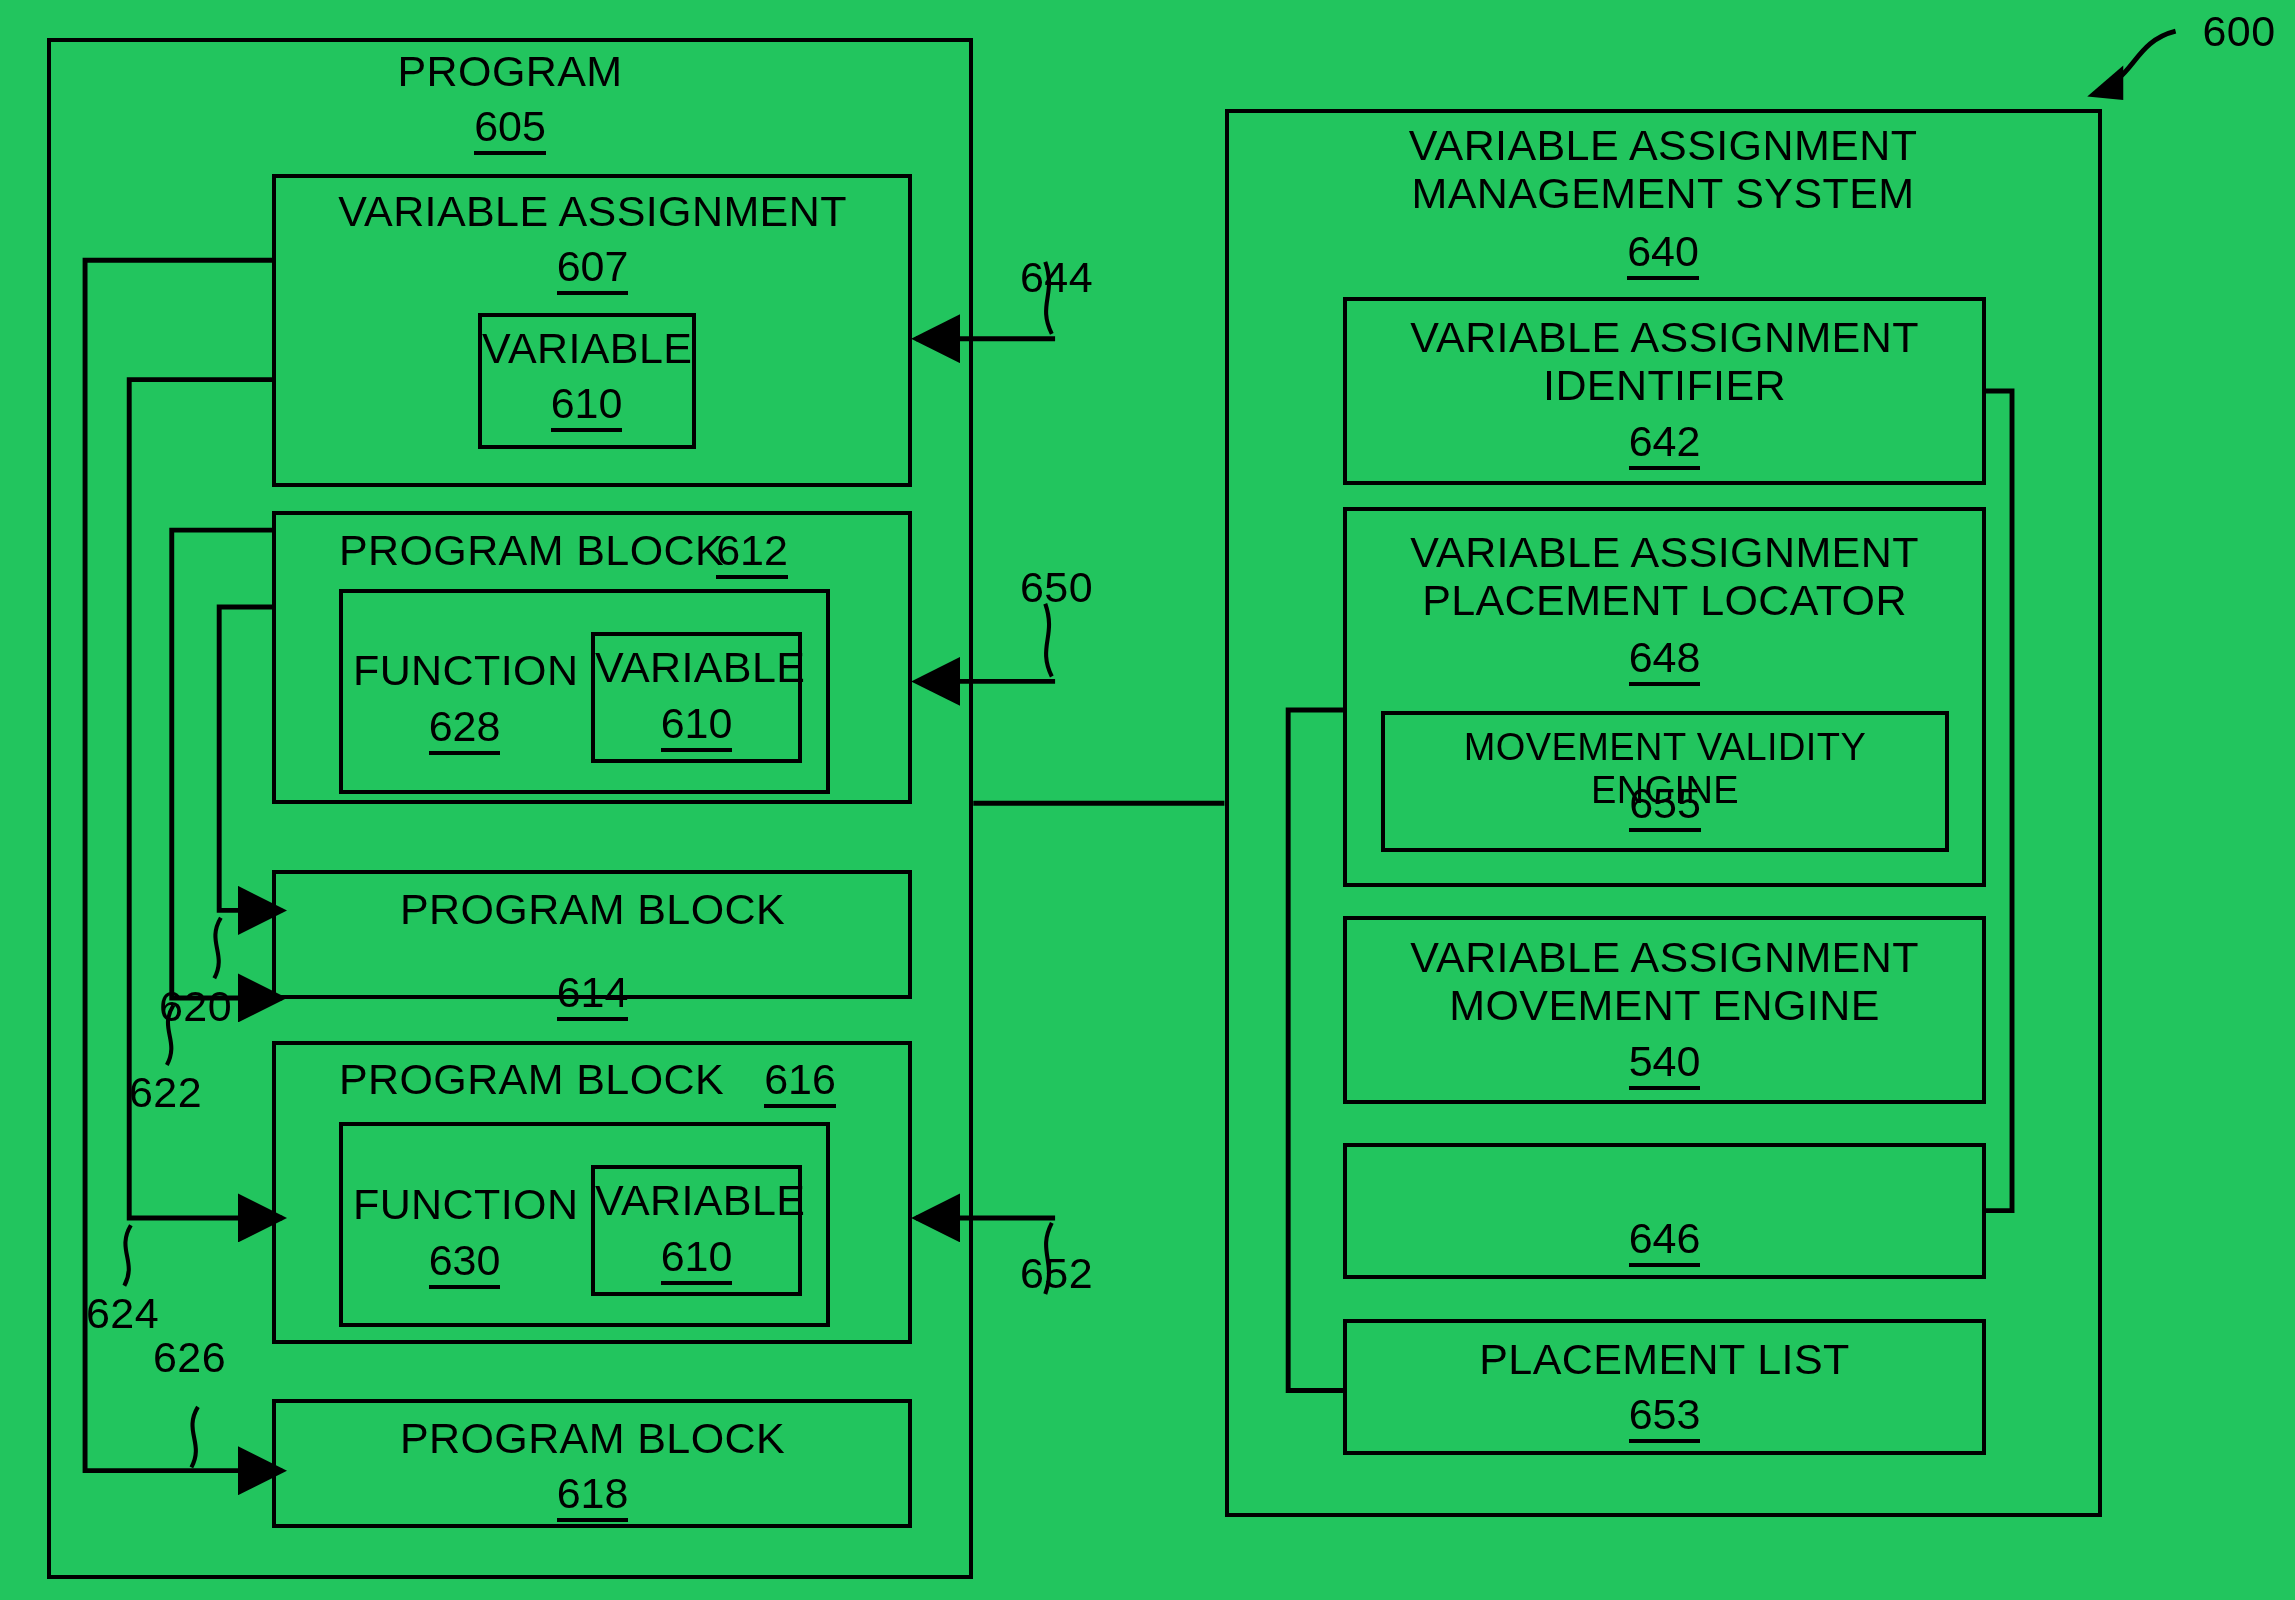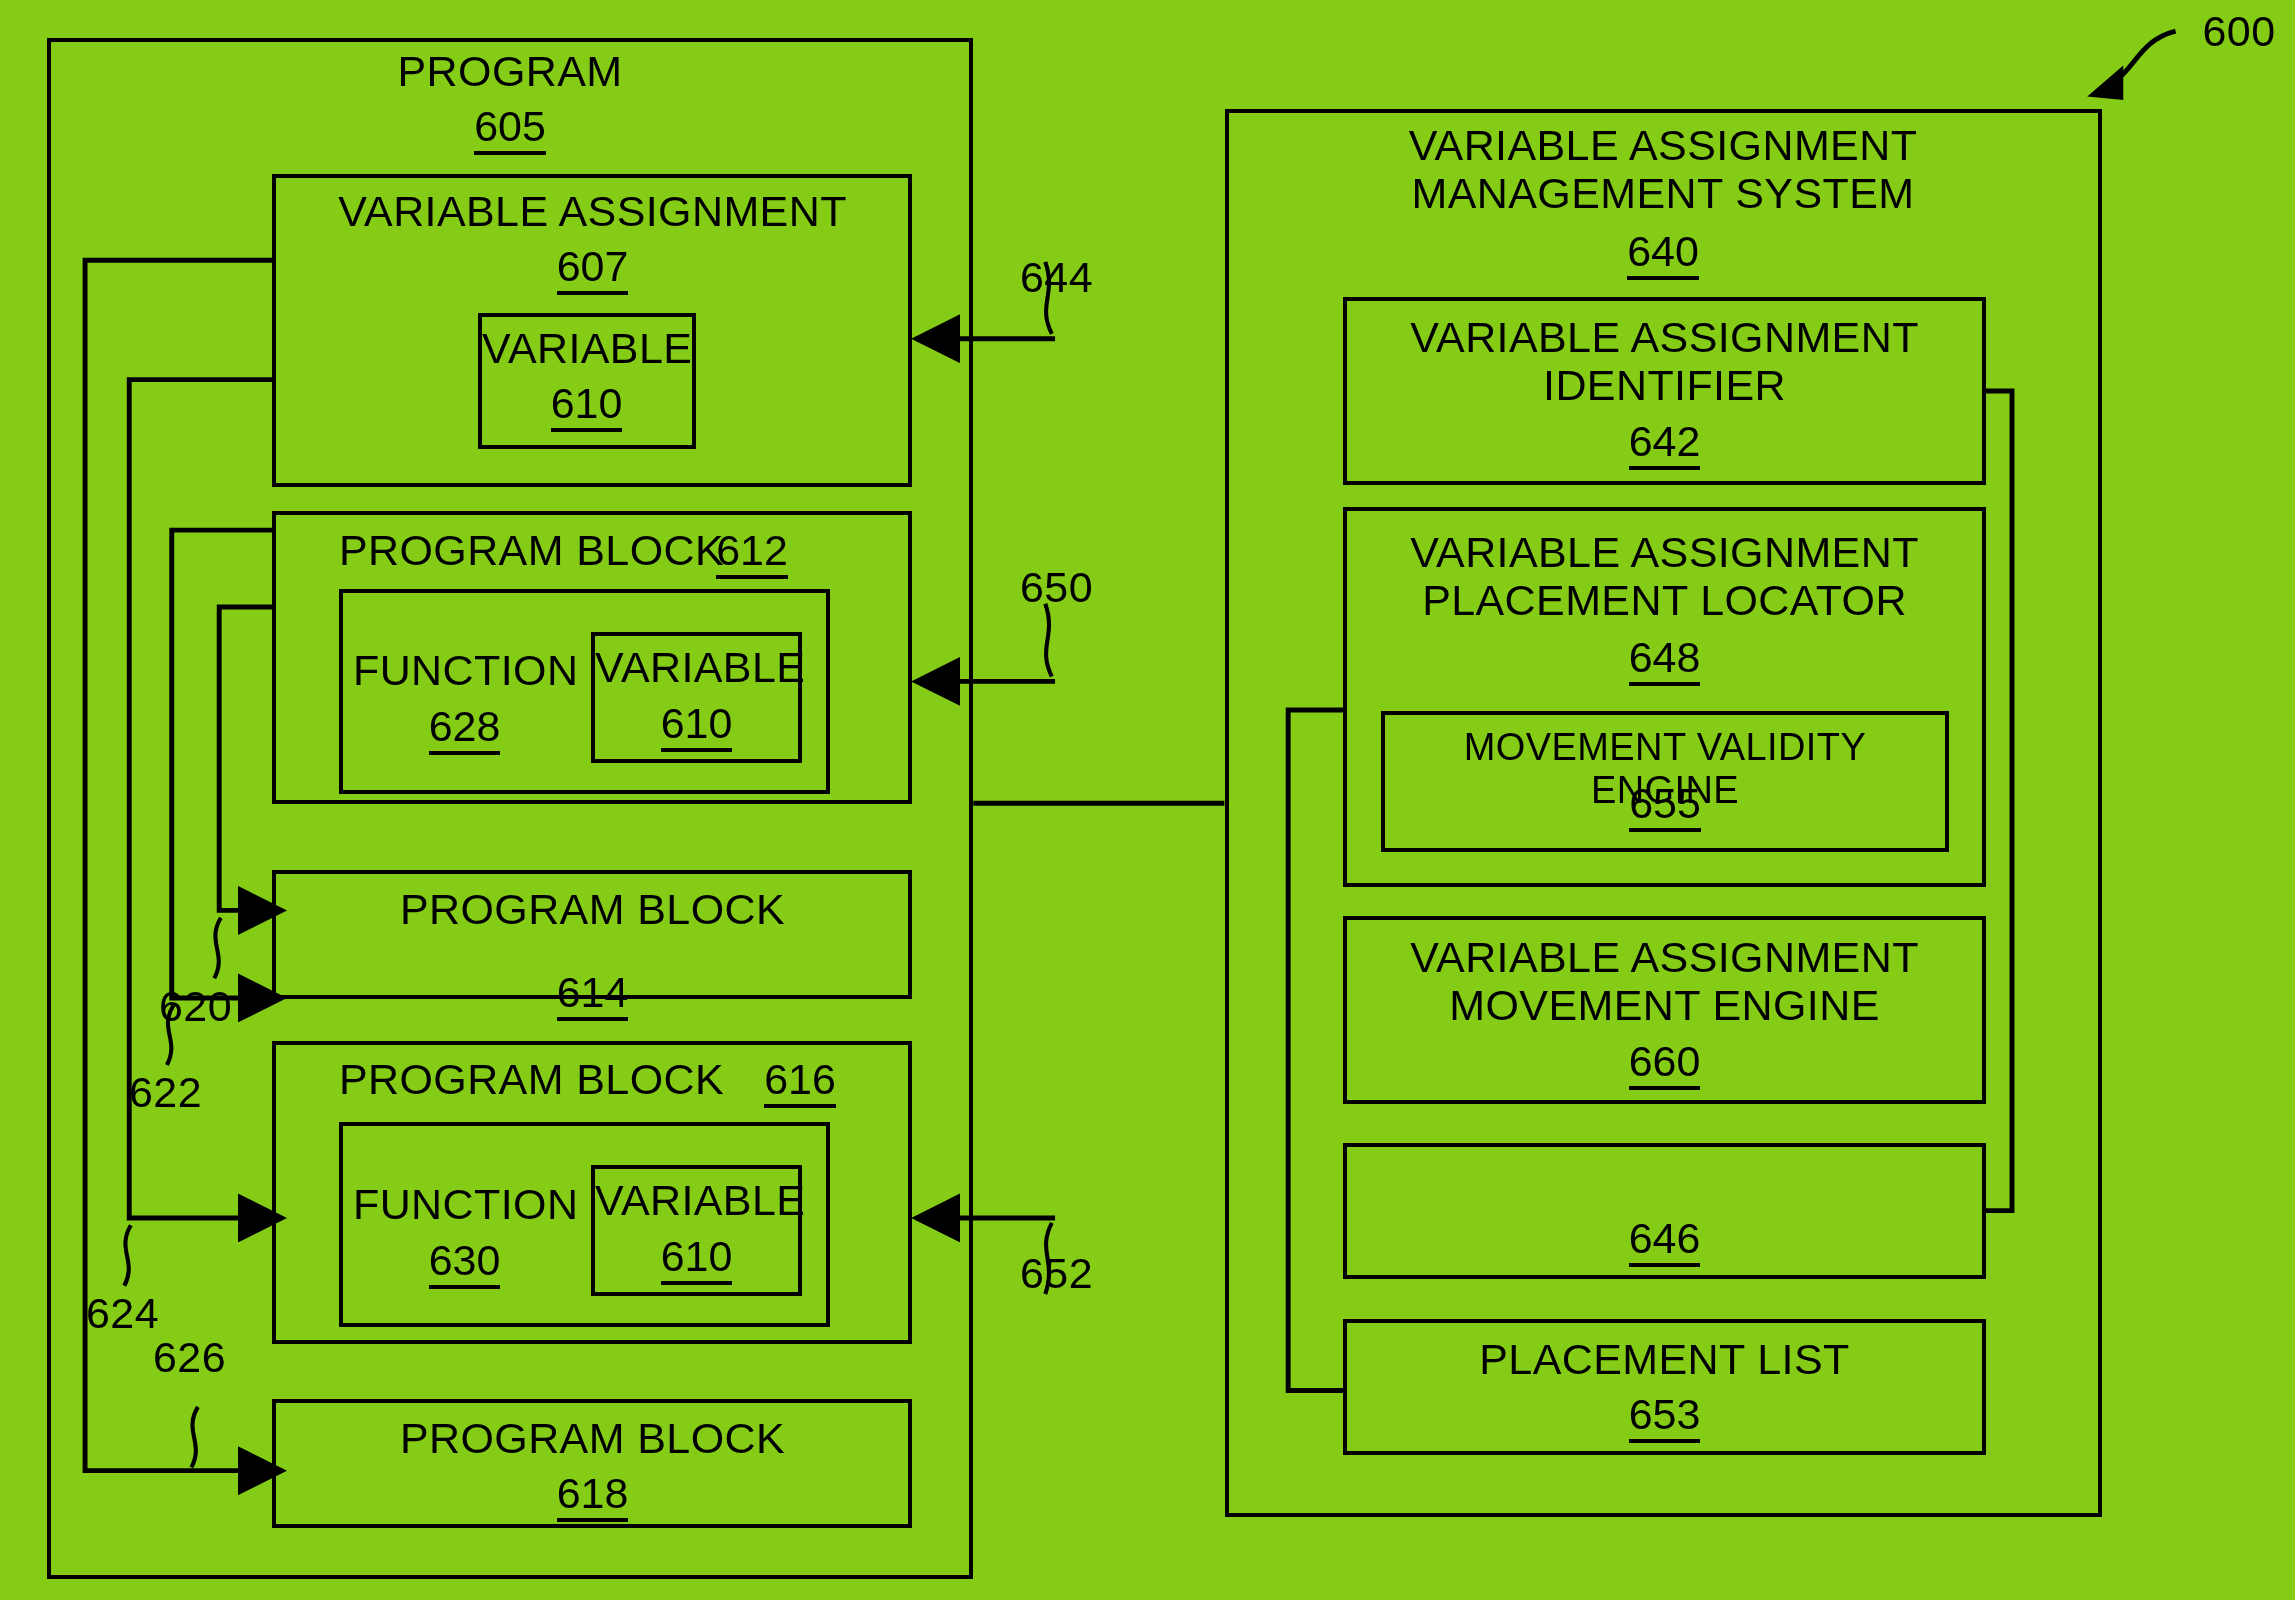--- a/index.html
+++ b/index.html
@@ -1,17 +1,17 @@
 <!DOCTYPE html>
 <html style="font-size:13px"><head>
 <meta charset="utf-8">
 <style>
   html,body{margin:0;padding:0;background:#ffffff;}
   body{font-family:"Liberation Sans", sans-serif;}
-  #stage{position:relative;width:2295px;height:1600px;background:#84cc16;overflow:hidden;}
+  #stage{position:relative;width:2295px;height:1600px;background:#22c55e;overflow:hidden;}
   .box{position:absolute;box-sizing:border-box;border:4.9px solid #000;background:transparent;}
   .box.thin{border-width:4.1px;}
   .lbl{position:absolute;text-align:center;color:#000;line-height:1.12;white-space:pre-line;
        letter-spacing:0.4px;font-family:"Liberation Sans", sans-serif;}
   .num{position:absolute;text-align:center;color:#000;font-family:"Liberation Sans", sans-serif;}
   .num span{display:inline-block;border-bottom:4.9px solid #000;padding-bottom:1.6px;line-height:1.05;}
   svg.wires{position:absolute;left:0;top:0;width:2295px;height:1600px;overflow:visible;}
   .t52{font-size:43px;}
   .t46{font-size:38px;}
 </style>
@@ -123,21 +123,21 @@
 PLACEMENT LOCATOR</div>
   <div class="num t52" style="left:1351px;top:633px;width:627px;"><span>648</span></div>
 
   <div class="box thin" style="left:1381px;top:711px;width:568px;height:141px;"></div>
   <div class="lbl t46" style="left:1385px;top:726px;width:560px;">MOVEMENT VALIDITY ENGINE</div>
   <div class="num t52" style="left:1385px;top:779px;width:560px;"><span>655</span></div>
 
   <div class="box" style="left:1343px;top:916px;width:643px;height:188px;"></div>
   <div class="lbl t52" style="left:1351px;top:933px;width:627px;">VARIABLE ASSIGNMENT
 MOVEMENT ENGINE</div>
-  <div class="num t52" style="left:1351px;top:1037px;width:627px;"><span>660</span></div>
+  <div class="num t52" style="left:1351px;top:1037px;width:627px;"><span>540</span></div>
 
   <div class="box" style="left:1343px;top:1143px;width:643px;height:136px;"></div>
   <div class="num t52" style="left:1351px;top:1214px;width:627px;"><span>646</span></div>
 
   <div class="box" style="left:1343px;top:1319px;width:643px;height:136px;"></div>
   <div class="lbl t52" style="left:1351px;top:1335px;width:627px;">PLACEMENT LIST</div>
   <div class="num t52" style="left:1351px;top:1390px;width:627px;"><span>653</span></div>
 
   <div class="lbl t52" style="left:991px;top:221px;width:131px;margin-top:32px;">644</div>
   <div class="lbl t52" style="left:991px;top:563px;width:131px;">650</div>

